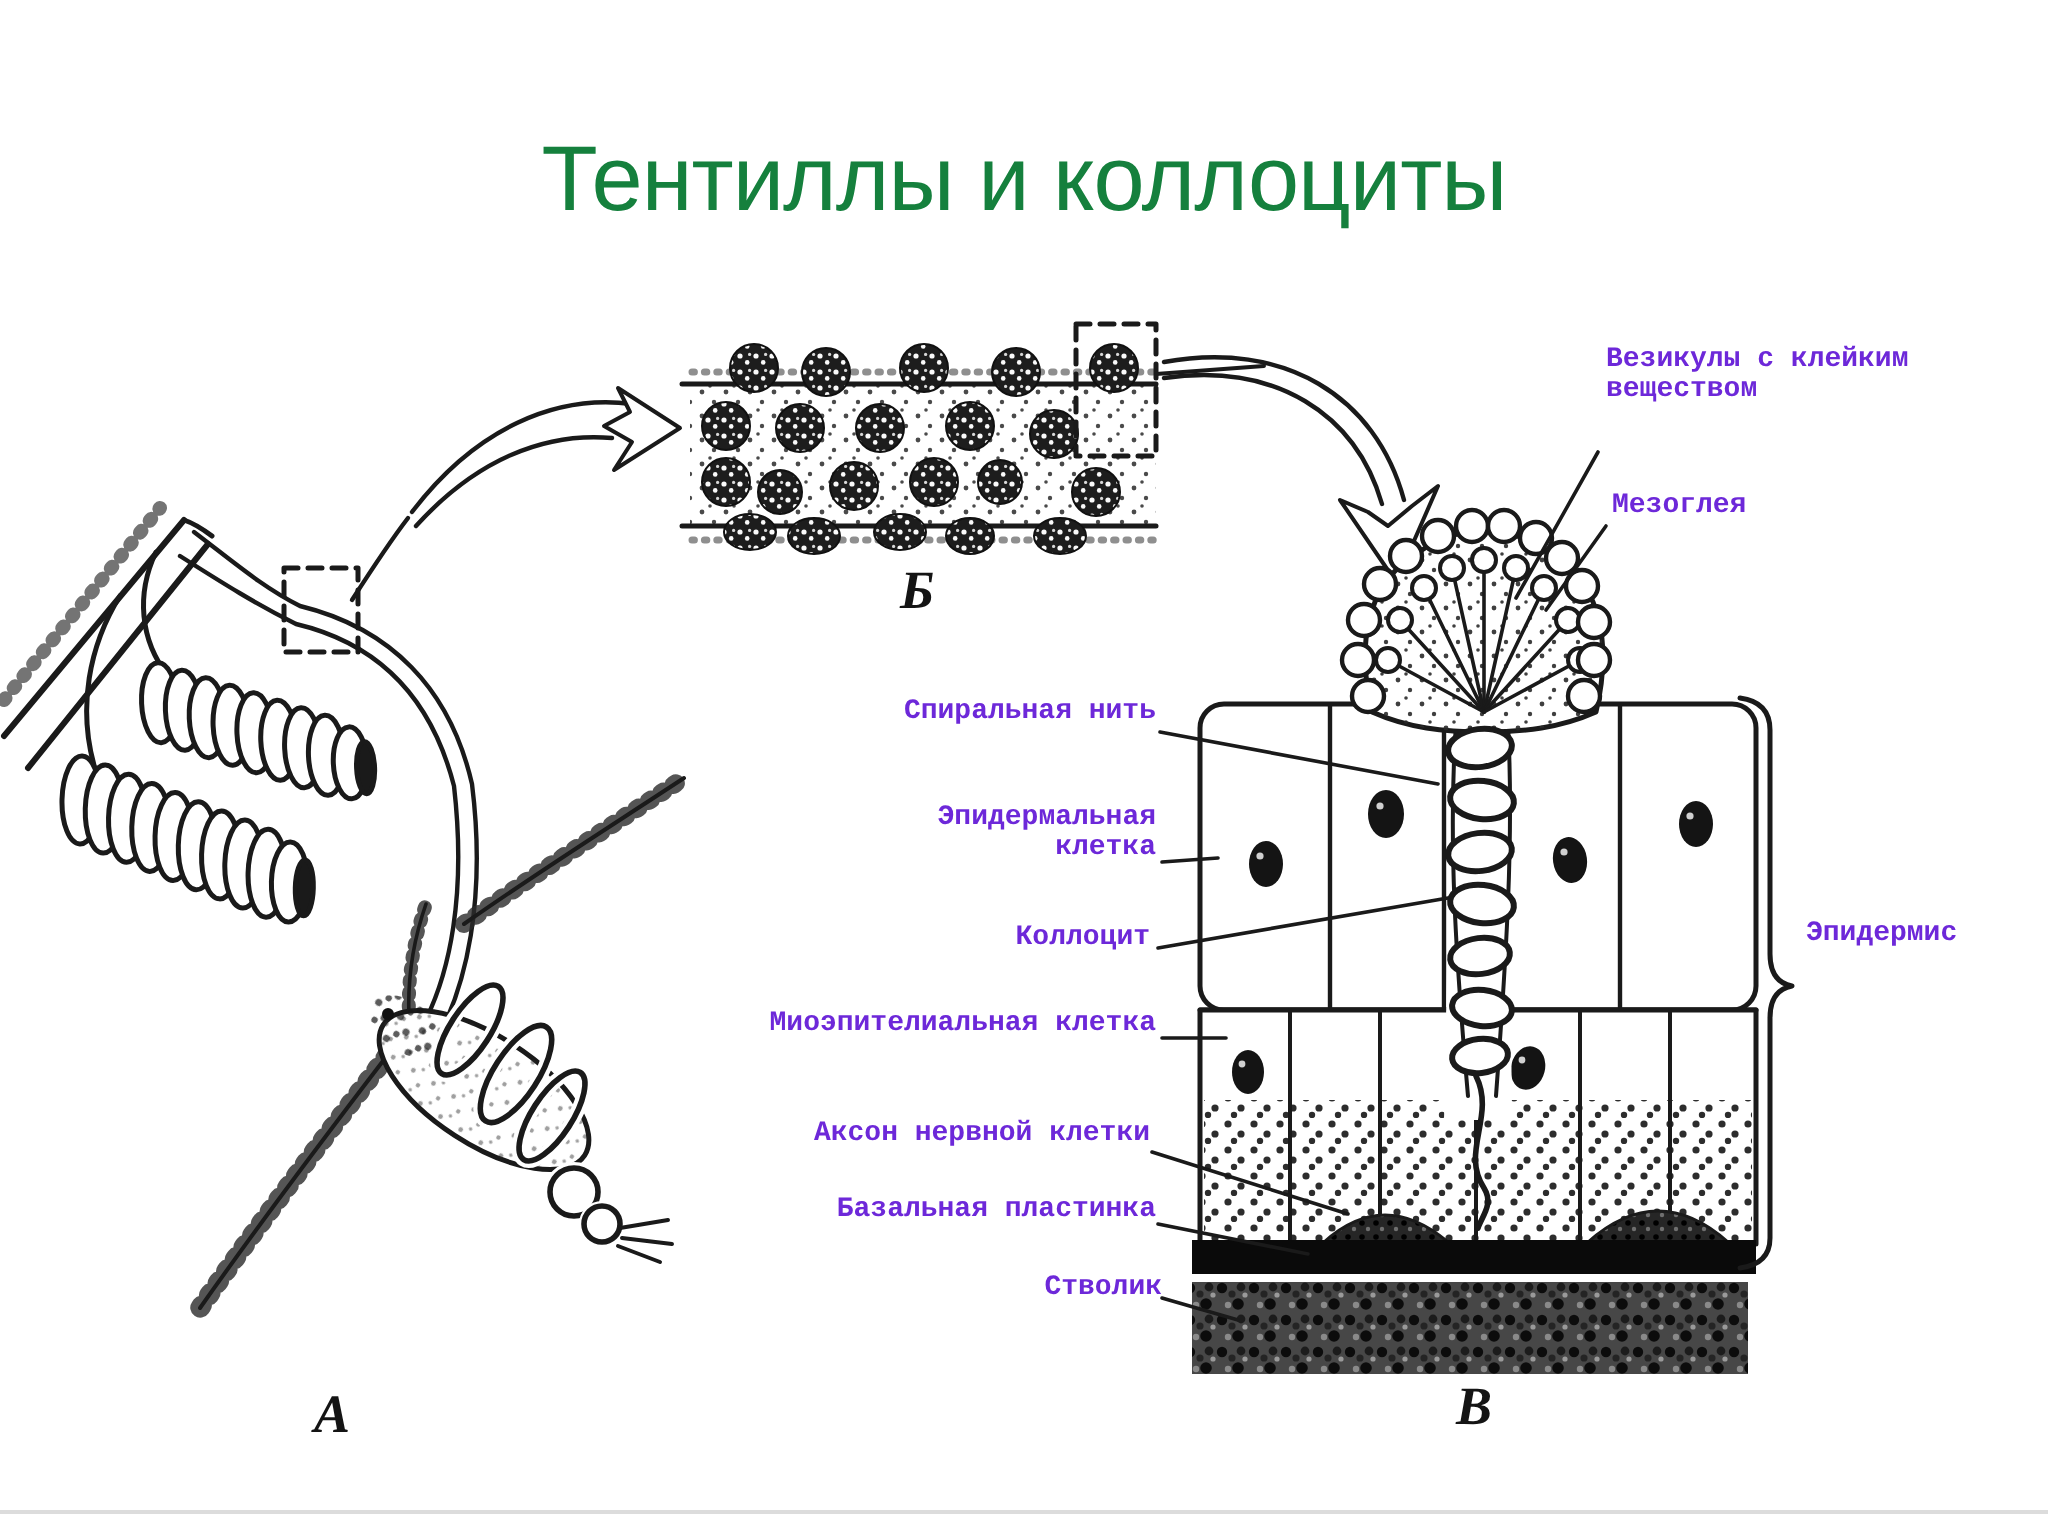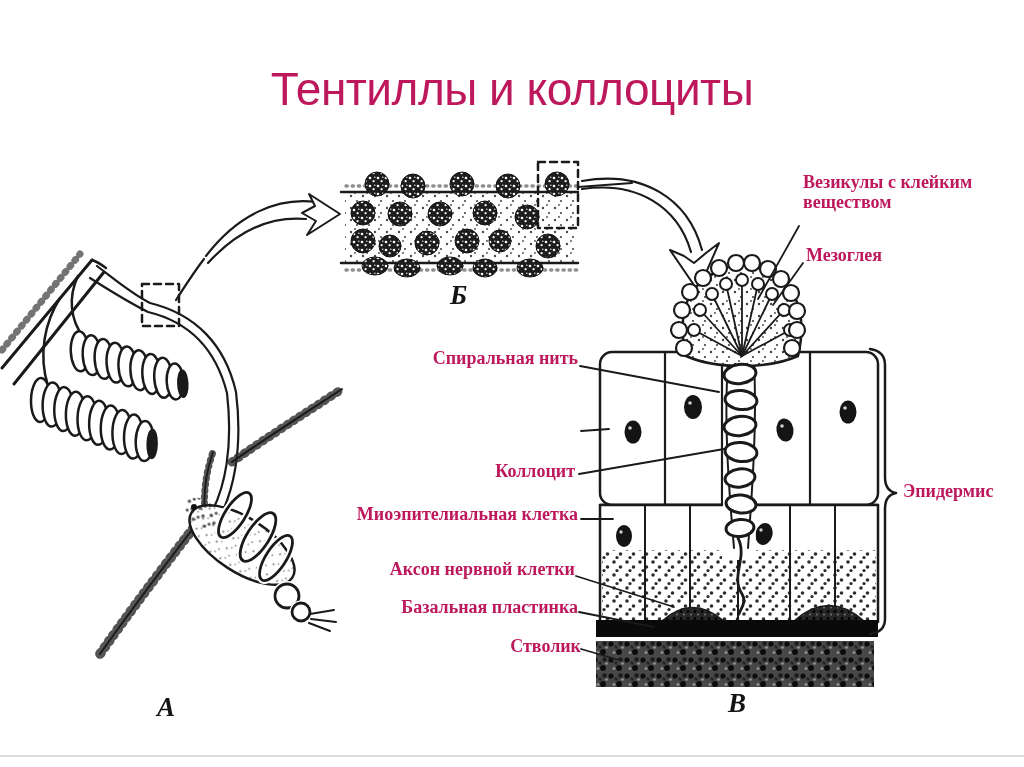--- a/index.html
+++ b/index.html
@@ -1,22 +1,22 @@
 <!DOCTYPE html>
 <html><head>
 <meta charset="utf-8">
 <style>
   html,body{margin:0;padding:0;background:#fff;}
   .slide{position:relative;width:1024px;height:767px;background:#fff;overflow:hidden;
          font-family:"Liberation Serif", serif;color:#1a1a1a;}
   .title{position:absolute;top:62px;left:0;width:1024px;text-align:center;
          font-family:"Liberation Sans", sans-serif;font-size:46px;font-weight:400;
-         letter-spacing:-0.5px;color:#be185d;}
+         letter-spacing:-0.5px;color:#15803d;}
   .artwork{position:absolute;top:0;left:0;}
-  .lbl{position:absolute;font-size:18px;font-weight:bold;line-height:1.1;color:#be185d;}
+  .lbl{position:absolute;font-size:14px;font-weight:bold;line-height:1.1;color:#6d28d9;font-family:Liberation Mono, monospace;}
   .lbl.right-col{text-align:right;}
   .part-letter{position:absolute;font-size:27px;font-weight:bold;font-style:italic;color:#141414;}
   .slide-edge{position:absolute;left:0;top:755px;width:1024px;height:2px;background:#dcdcdc;}
 </style>
 </head>
 <body>
 
 <div class="slide">
 
   <div class="title">Тентиллы и коллоциты</div>
@@ -285,28 +285,29 @@
       <path d="M581,519 L613,519"></path>
       <path d="M576,576 L674,607"></path>
       <path d="M579,612 L654,627"></path>
       <path d="M581,649 L619,660"></path>
       <path d="M799,226 L758,299"></path>
       <path d="M803,263 L773,305"></path>
     </g>
   </svg>
 
   <div class="lbl right-col" style="right:446px;top:349px;white-space:nowrap;">Спиральная нить</div>
+  <div class="lbl right-col" style="right:446px;top:402px;width:160px;">Эпидермальная клетка</div>
   <div class="lbl right-col" style="right:449px;top:462px;white-space:nowrap;">Коллоцит</div>
   <div class="lbl right-col" style="right:449px;top:560px;white-space:nowrap;">Аксон нервной клетки</div>
   <div class="lbl right-col" style="right:446px;top:505px;white-space:nowrap;">Миоэпителиальная клетка</div>
   <div class="lbl right-col" style="right:446px;top:598px;white-space:nowrap;">Базальная пластинка</div>
   <div class="lbl right-col" style="right:443px;top:637px;white-space:nowrap;">Стволик</div>
 
   <div class="lbl" style="left:803px;top:173px;width:218px;">Везикулы с клейким веществом</div>
   <div class="lbl" style="left:806px;top:246px;white-space:nowrap;">Мезоглея</div>
-  <div class="lbl" style="left:903px;top:482px;white-space:nowrap;">Эпидермис</div>
+  <div class="lbl" style="left:903px;top:460px;white-space:nowrap;">Эпидермис</div>
 
   <div class="part-letter" style="left:157px;top:692px;">А</div>
   <div class="part-letter" style="left:450px;top:280px;">Б</div>
   <div class="part-letter" style="left:728px;top:688px;">В</div>
 
   <div class="slide-edge"></div>
 </div>
 
 </body></html>

